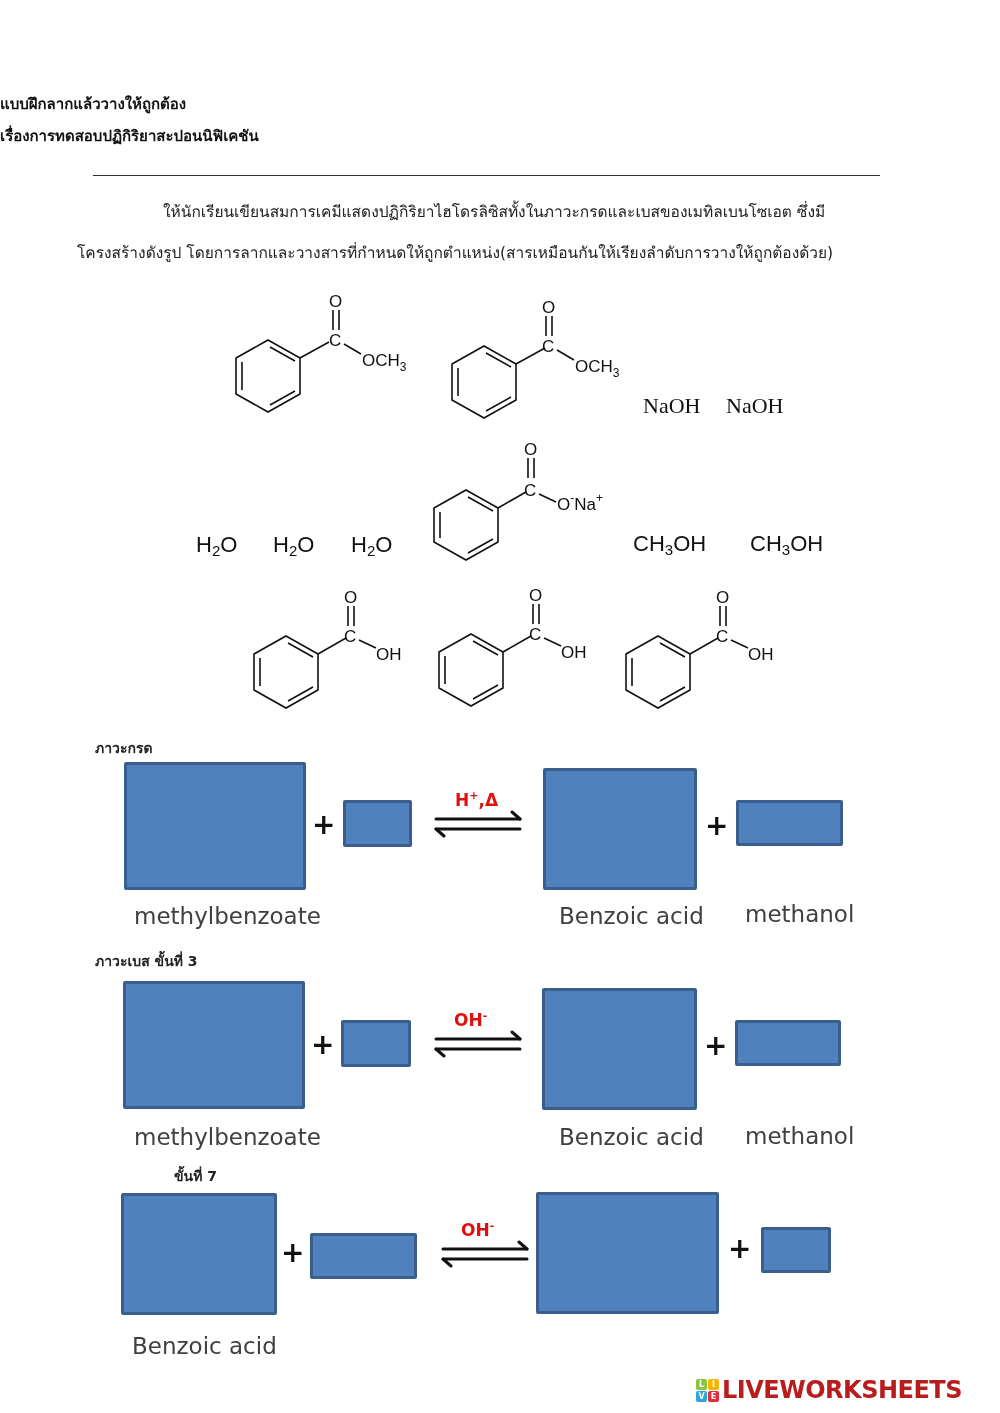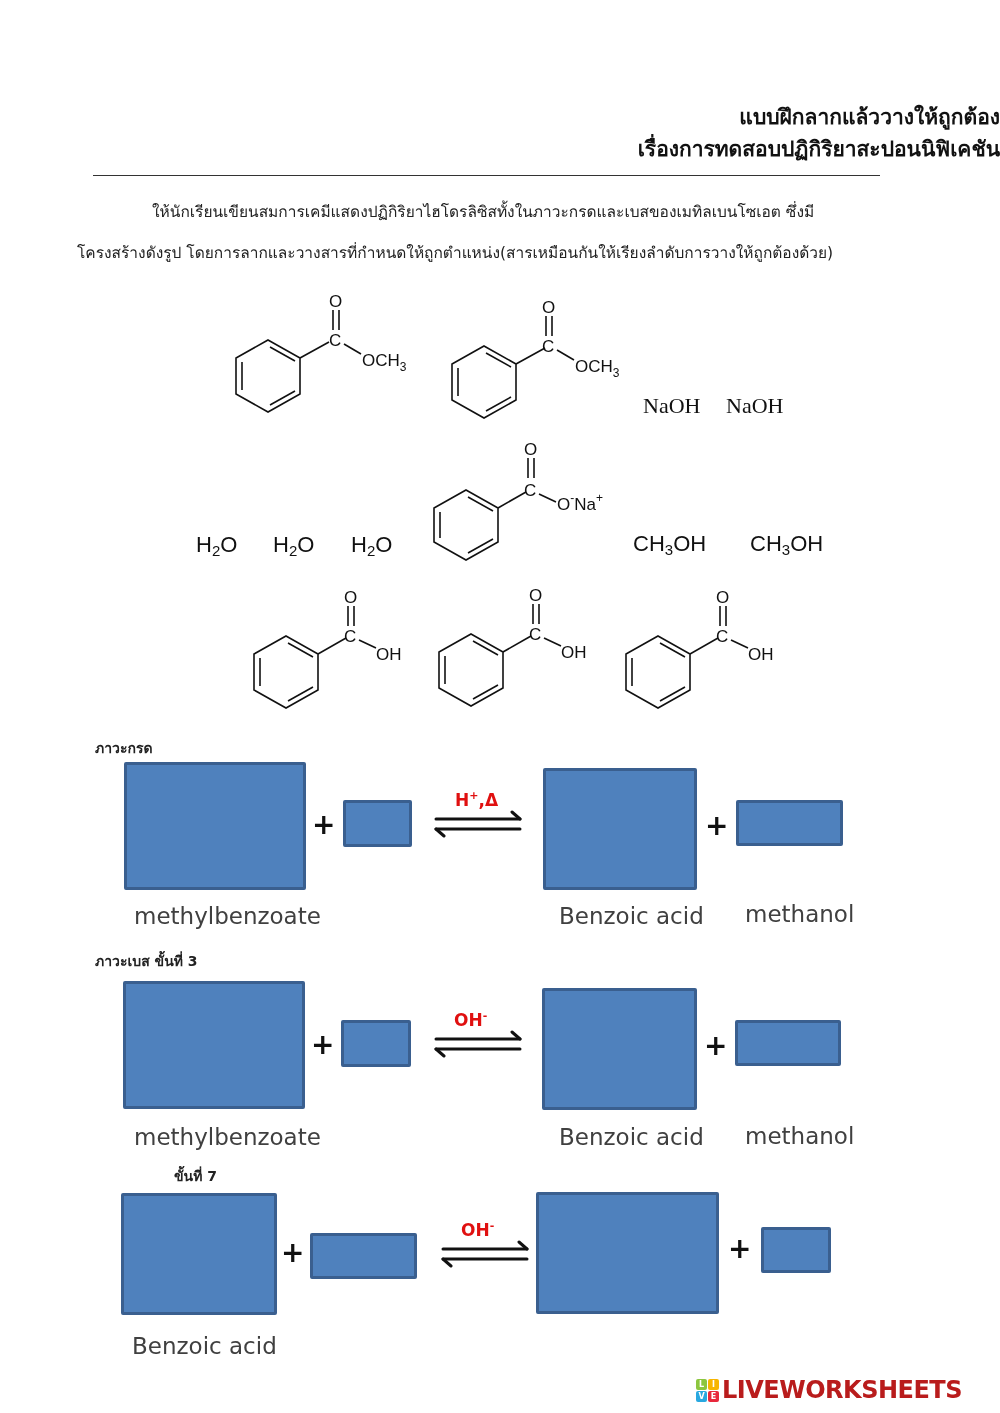--- a/index.html
+++ b/index.html
@@ -1,19 +1,19 @@
 <!DOCTYPE html>
 <html><head>
   <meta charset="utf-8">
   <style>
     * { box-sizing: border-box; margin: 0; padding: 0; }
     html, body { width: 1000px; height: 1413px; background: #ffffff; overflow: hidden; }
     body { position: relative; font-family: "DejaVu Sans", sans-serif; color: #111; }
     .abs { position: absolute; }
-    .title { left: 0; width: 1000px; text-align: right; font-family: "DejaVu Sans", sans-serif; font-weight: bold; font-size: 21px; color: #111; margin-top: 8px; }
+    .title { left: 0; width: 1000px; text-align: left; font-family: "DejaVu Sans", sans-serif; font-weight: bold; font-size: 15px; color: #111; }
     .rule { left: 93px; top: 175px; width: 787px; height: 1px; background: #333; }
     .instr { font-family: "DejaVu Sans", sans-serif; font-size: 15.5px; color: #222; white-space: nowrap; }
     .chem { font-family: "Liberation Sans", sans-serif; font-size: 22px; color: #111; white-space: nowrap; text-align: center; }
     .chem sub { font-size: 15px; vertical-align: -4px; }
     .naoh { font-family: "Liberation Serif", serif; font-size: 22px; color: #111; white-space: nowrap; }
     .section-label { font-family: "DejaVu Sans", sans-serif; font-weight: bold; font-size: 14px; color: #222; white-space: nowrap; }
     .drop { background: #4f81bd; border: 3px solid #3a5f8f; border-radius: 2px; }
     .plus { font-family: "DejaVu Sans", sans-serif; font-weight: bold; font-size: 28px; color: #111; line-height: 1; }
     .caption { font-family: "DejaVu Sans", sans-serif; font-size: 23px; color: #404040; white-space: nowrap; }
     .cond { font-family: "DejaVu Sans", sans-serif; font-weight: bold; font-size: 17px; color: #e01010; white-space: nowrap; }
@@ -25,21 +25,21 @@
     .logo-grid span { display: block; font-family: "DejaVu Sans", sans-serif; font-weight: bold; font-size: 8px; color: #fff; text-align: center; line-height: 11px; border-radius: 2px; }
     .logo-text { font-family: "DejaVu Sans", sans-serif; font-weight: bold; font-size: 24px; color: #b91c1c; letter-spacing: -0.5px; }
   </style>
 </head>
 <body>
 
 <div class="abs title" style="top:92px;">แบบฝึกลากแล้ววางให้ถูกต้อง</div>
 <div class="abs title" style="top:124px;">เรื่องการทดสอบปฏิกิริยาสะปอนนิฟิเคชัน</div>
 <div class="abs rule"></div>
 
-<div class="abs instr" style="left:152px; top:199px;">ให้นักเรียนเขียนสมการเคมีแสดงปฏิกิริยาไฮโดรลิซิสทั้งในภาวะกรดและเบสของเมทิลเบนโซเอต ซึ่งมี</div>
+<div class="abs instr" style="left:163px; top:199px;">ให้นักเรียนเขียนสมการเคมีแสดงปฏิกิริยาไฮโดรลิซิสทั้งในภาวะกรดและเบสของเมทิลเบนโซเอต ซึ่งมี</div>
 <div class="abs instr" style="left:77px; top:240px;">โครงสร้างดังรูป โดยการลากและวางสารที่กำหนดให้ถูกตำแหน่ง(สารเหมือนกันให้เรียงลำดับการวางให้ถูกต้องด้วย)</div>
 
 <svg class="abs" style="left:228px; top:290px;" width="200" height="130" viewBox="0 0 200 130">
   <g stroke="#111" stroke-width="1.6" fill="none">
     <polygon points="40,50 72,68 72,104 40,122 8,104 8,68"></polygon>
     <line x1="14" y1="72" x2="14" y2="100"></line>
     <line x1="42" y1="57" x2="67" y2="71"></line>
     <line x1="42" y1="115" x2="67" y2="101"></line>
     <line x1="72" y1="68" x2="101" y2="52"></line>
     <line x1="105" y1="20" x2="105" y2="40"></line>

